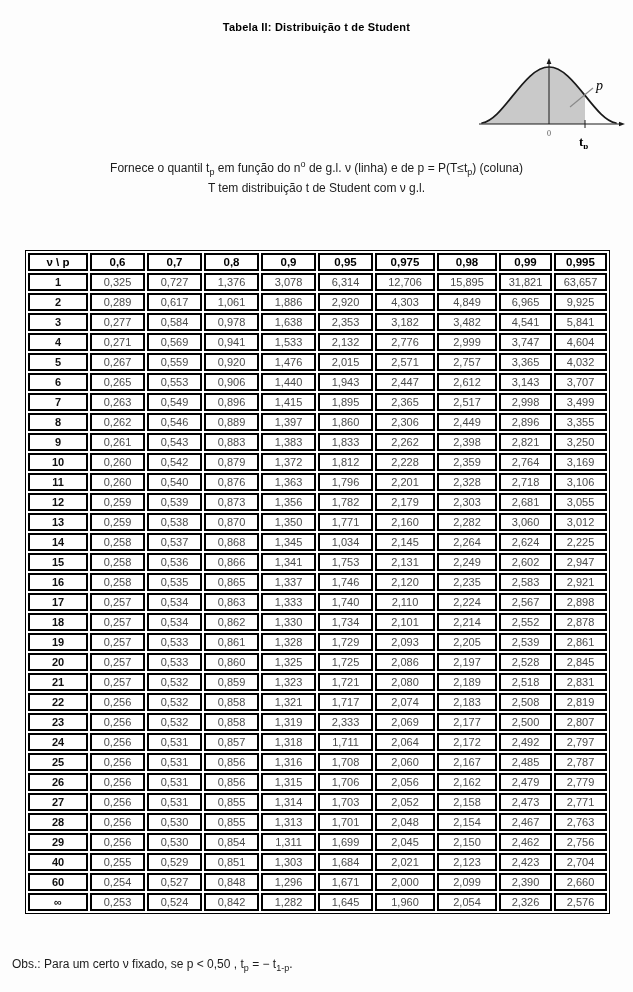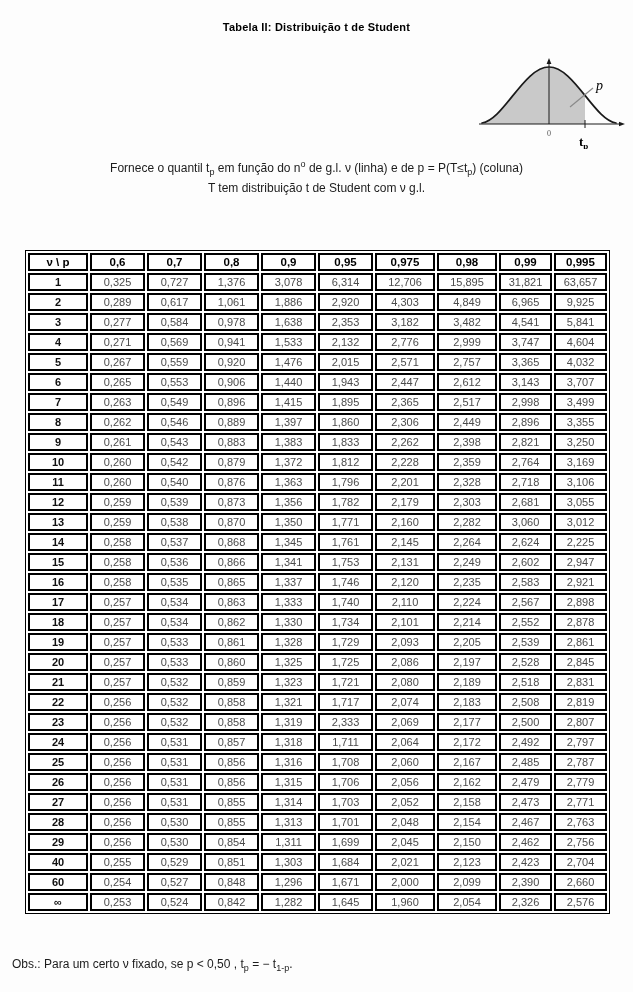--- a/index.html
+++ b/index.html
@@ -308,21 +308,21 @@
           <td>2,282</td>
           <td>3,060</td>
           <td>3,012</td>
         </tr>
         <tr>
           <th>14</th>
           <td>0,258</td>
           <td>0,537</td>
           <td>0,868</td>
           <td>1,345</td>
-          <td>1,761</td>
+          <td>1,034</td>
           <td>2,145</td>
           <td>2,264</td>
           <td>2,624</td>
           <td>2,225</td>
         </tr>
         <tr>
           <th>15</th>
           <td>0,258</td>
           <td>0,536</td>
           <td>0,866</td>

